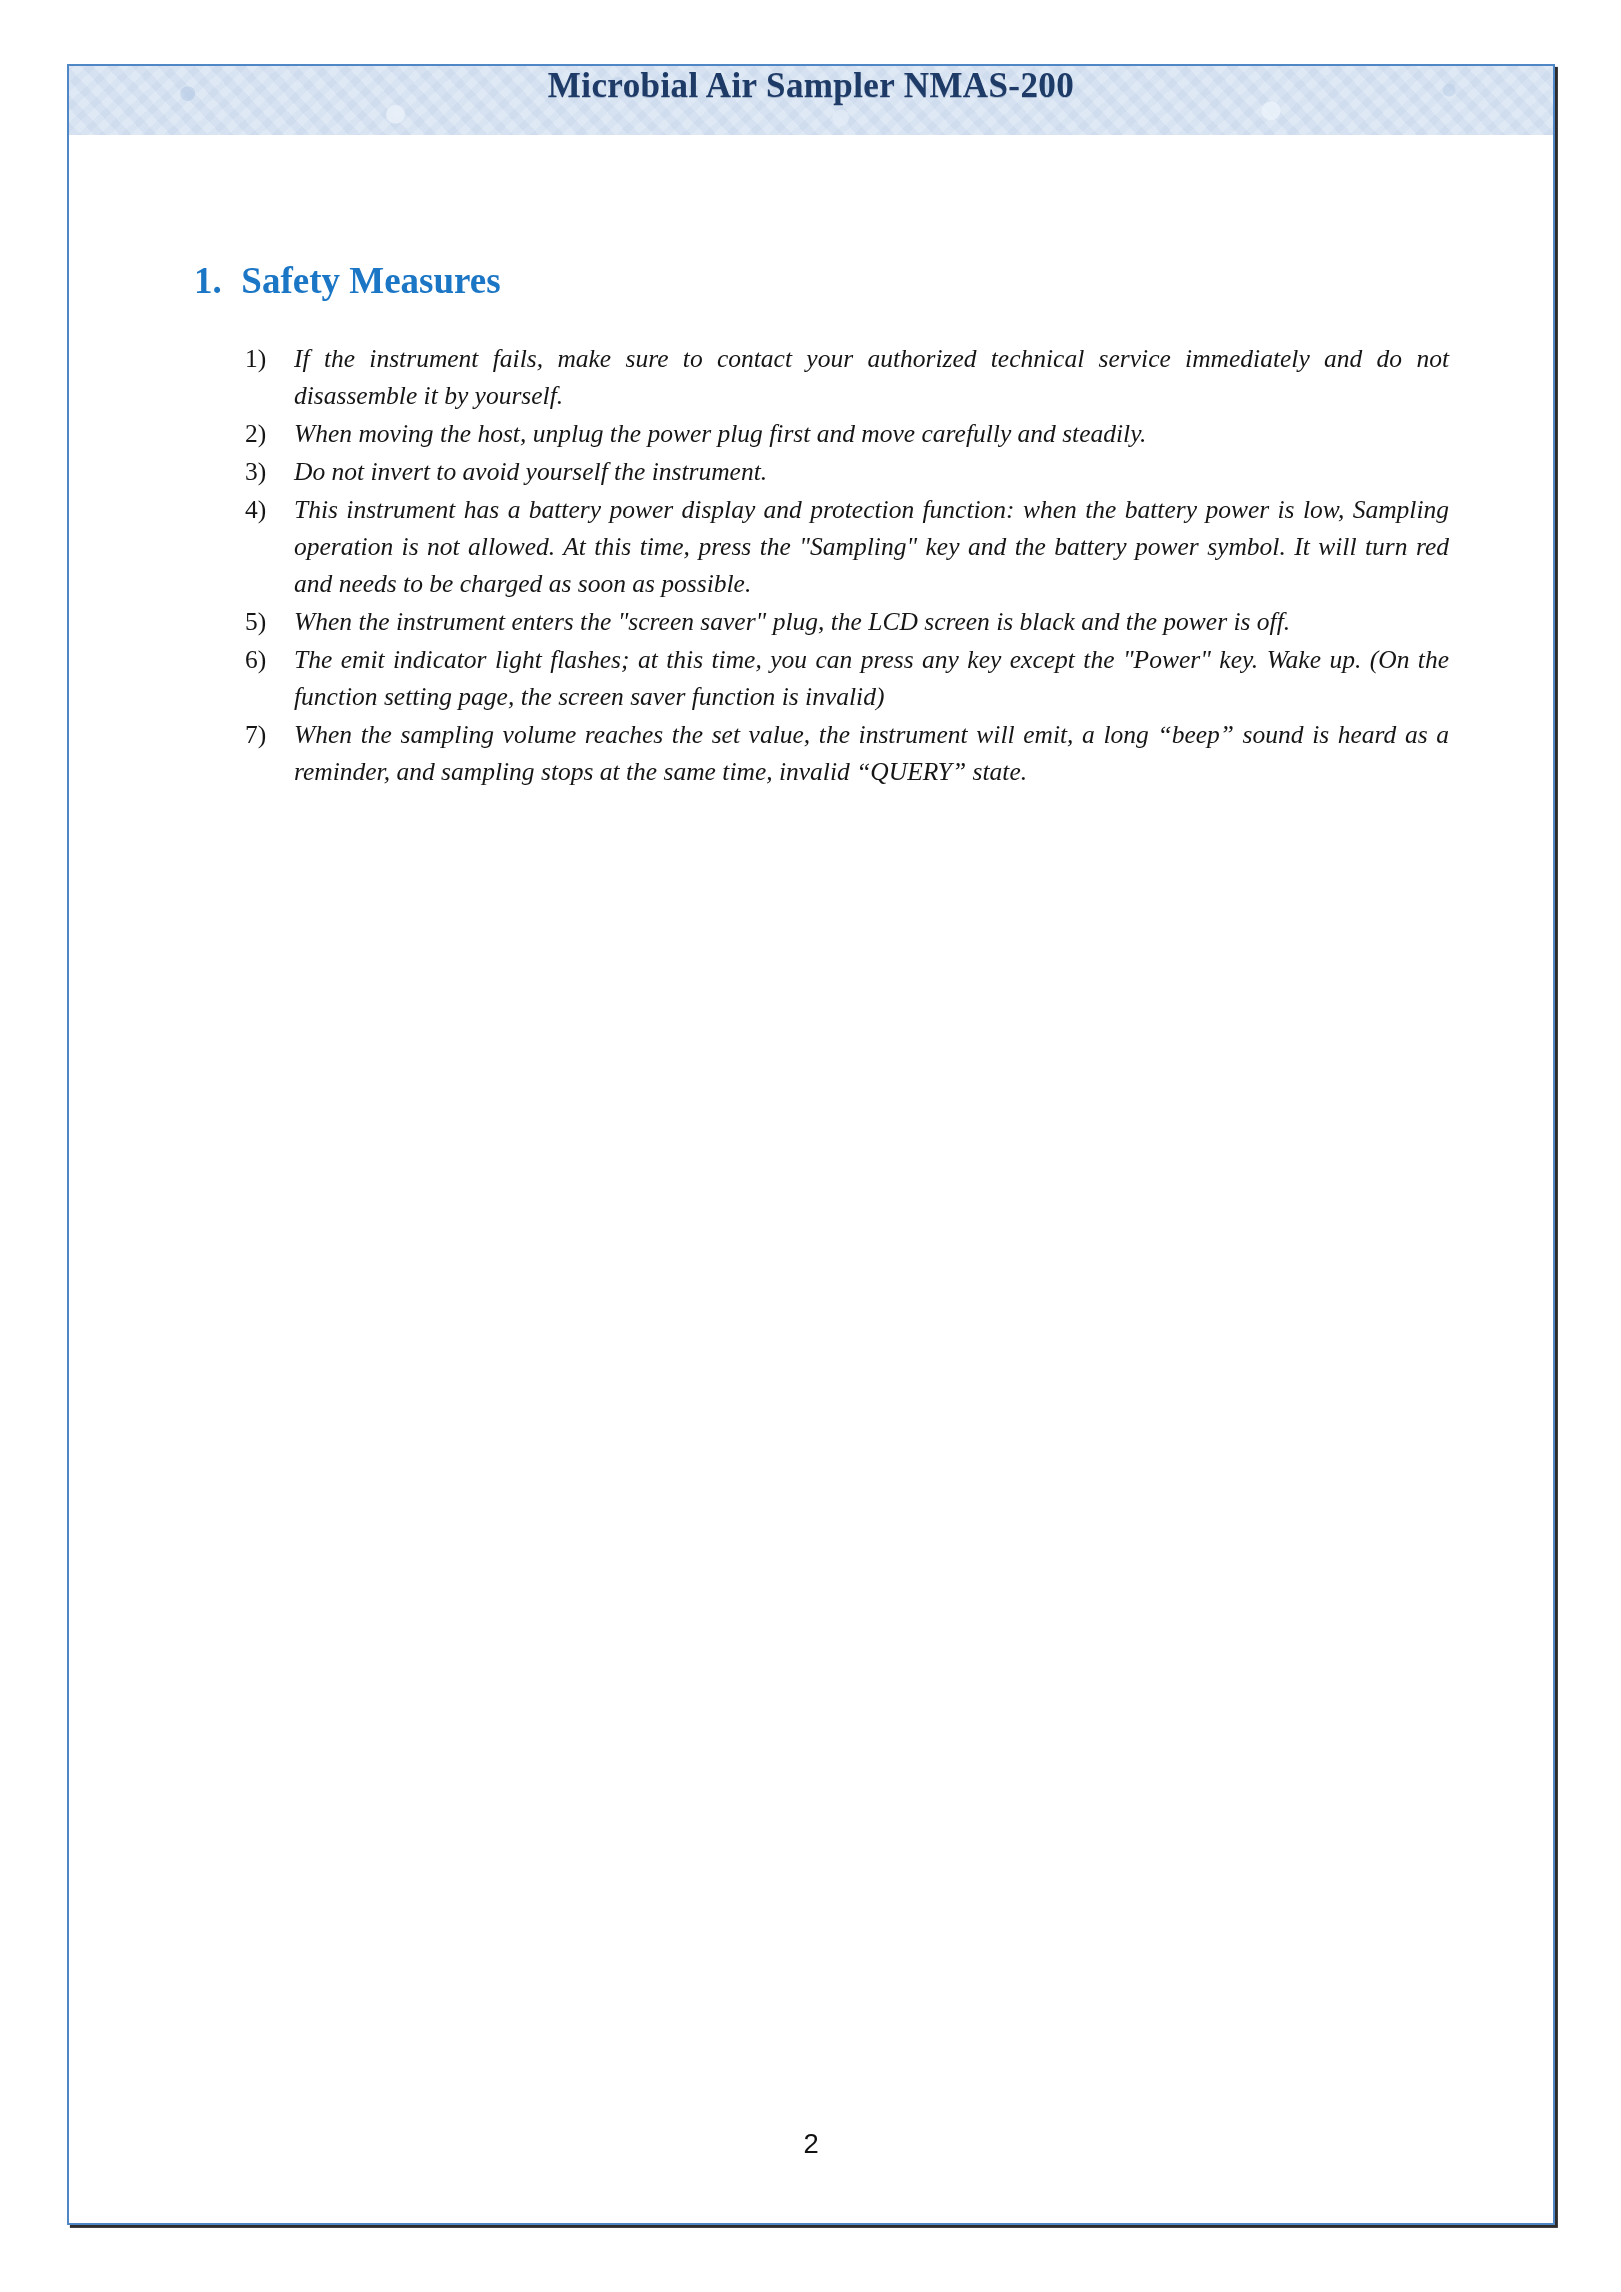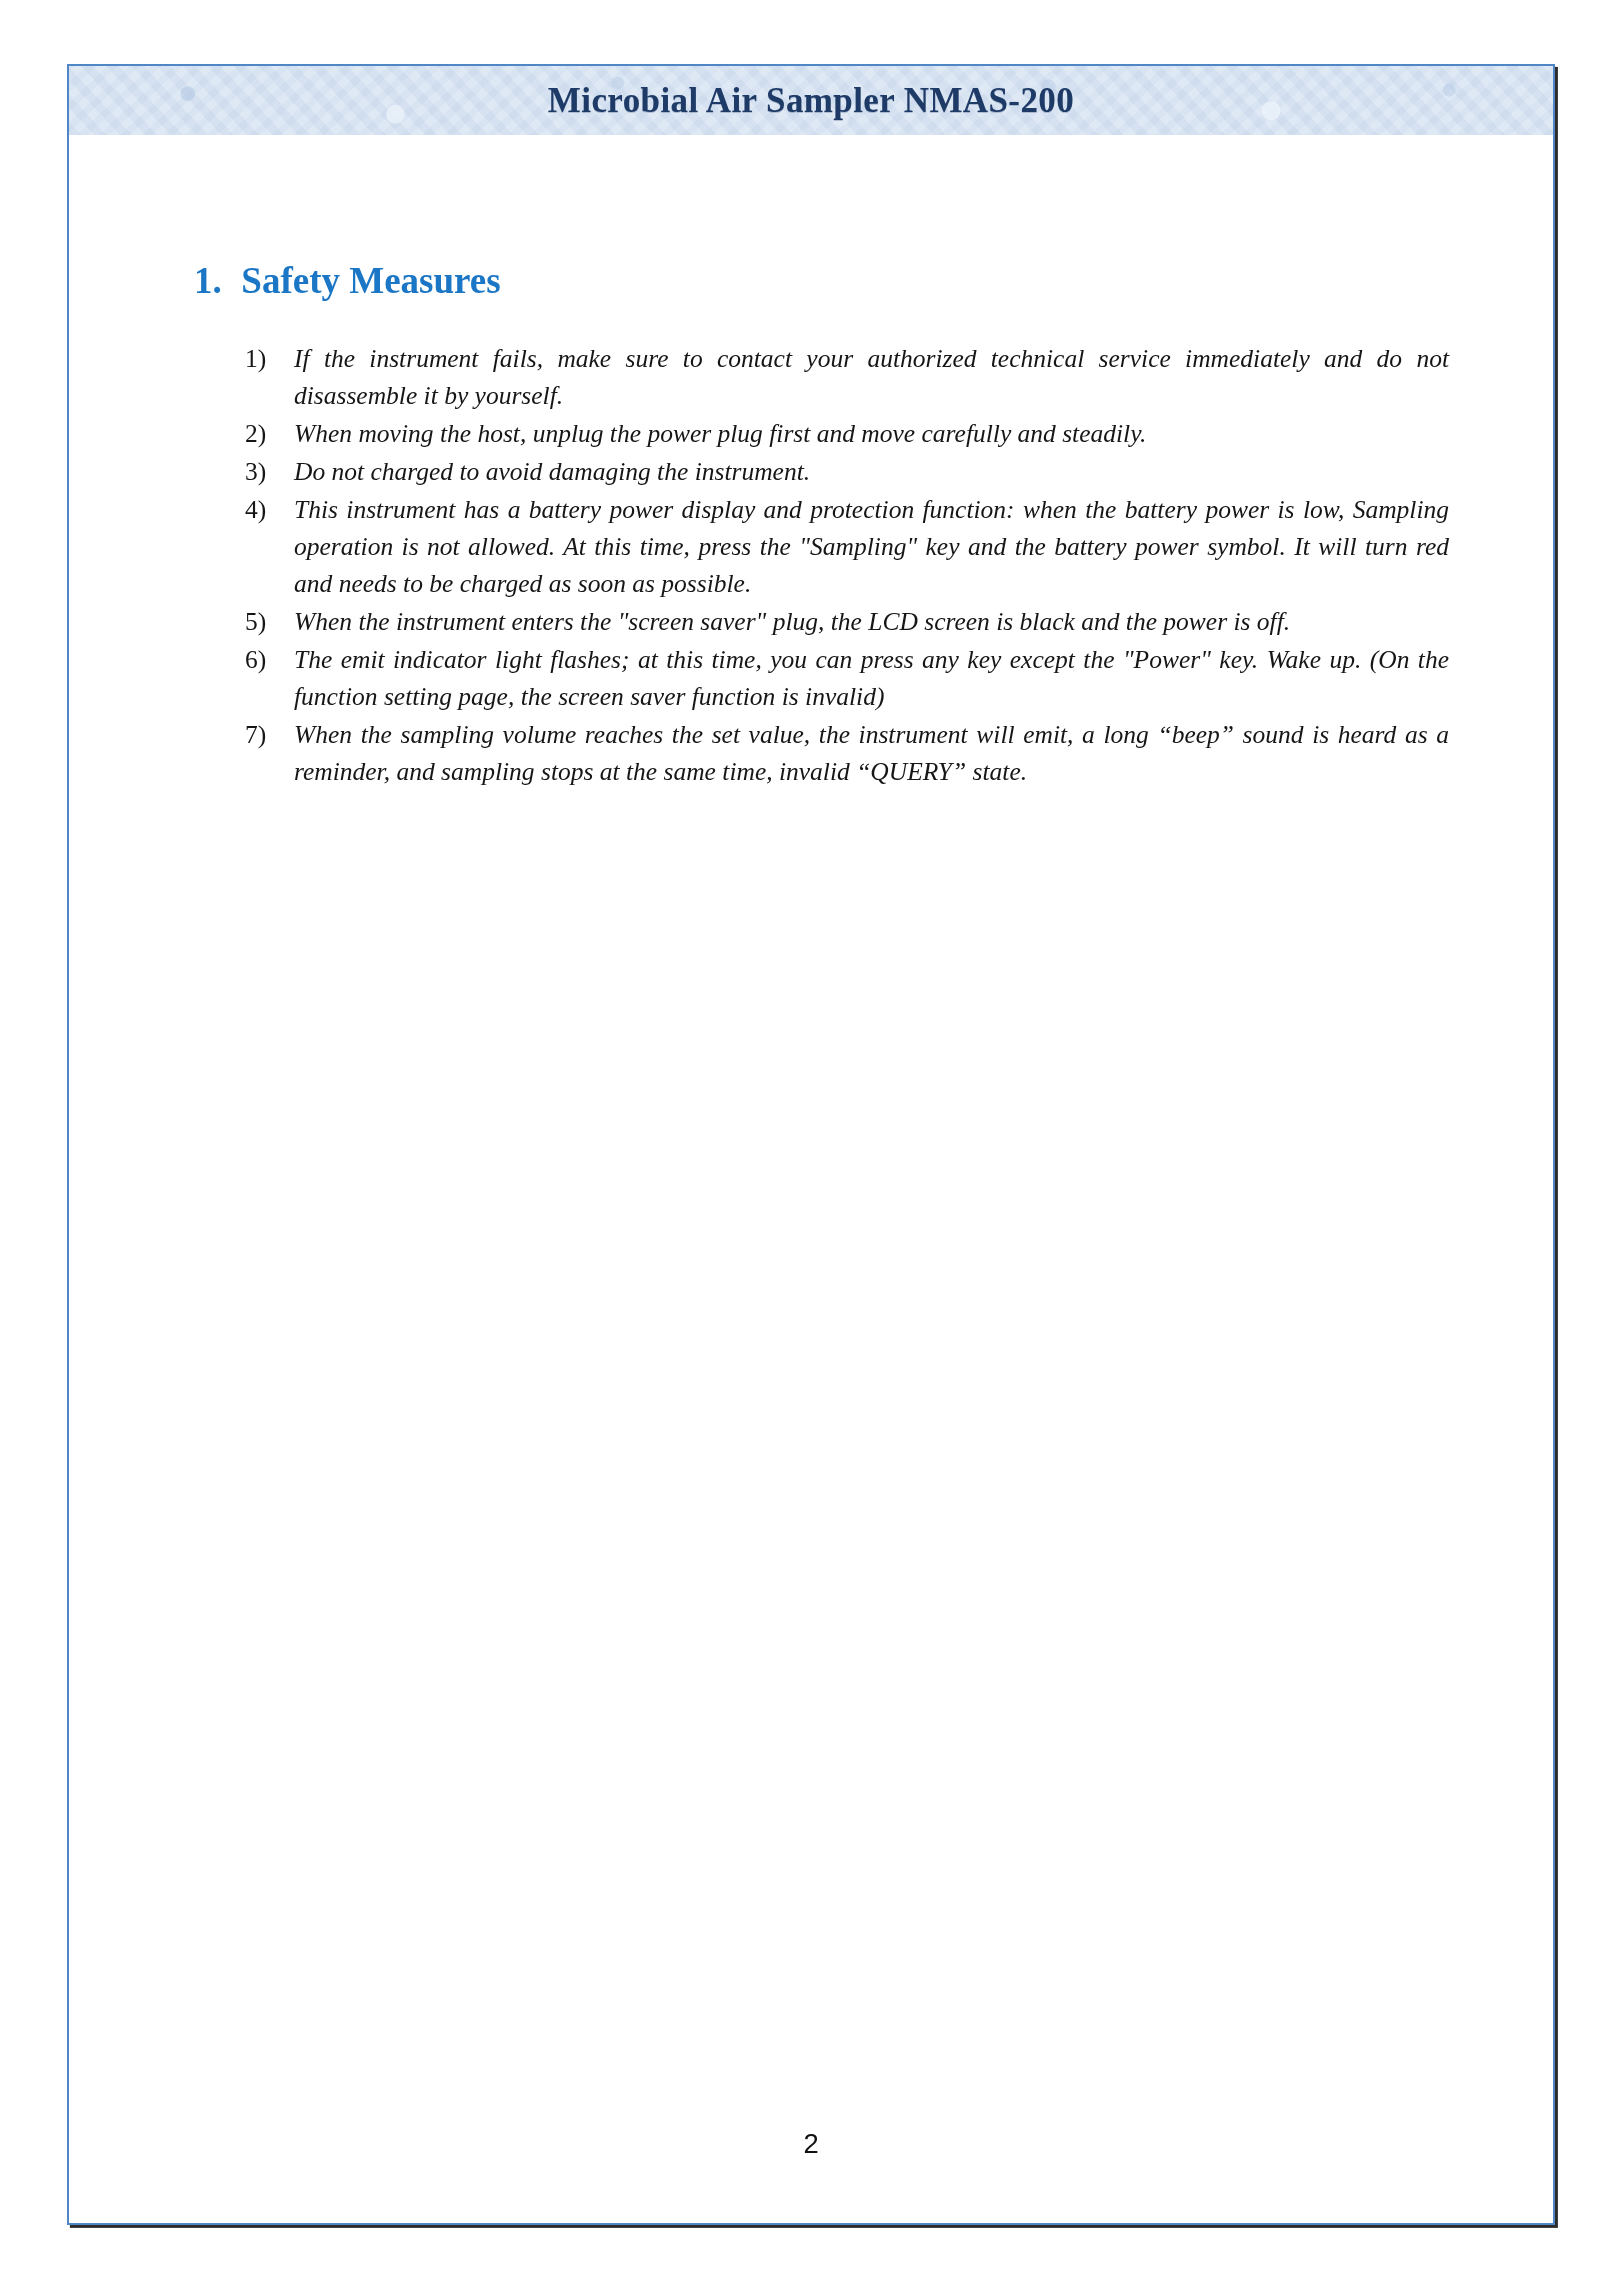--- a/index.html
+++ b/index.html
@@ -28,21 +28,20 @@
     border: 2.9px solid #4f87c6;
     box-shadow: 2.9px 2.9px 0 rgba(15, 15, 15, 0.88);
     background: #ffffff;
   }
 
   
   .header-band {
     height: 69px;
     width: 100%;
     display: flex;
-    align-items: center;
     justify-content: center;
     background-color: #dae5f2;
     background-image:
       radial-gradient(circle at 8% 40%,  rgba(176,198,227,0.50) 0 6.9px,  rgba(176,198,227,0) 7.8px),
       radial-gradient(circle at 22% 70%, rgba(233,240,249,0.85) 0 8.8px,  rgba(233,240,249,0) 9.8px),
       radial-gradient(circle at 37% 25%, rgba(187,206,231,0.55) 0 5.9px,  rgba(187,206,231,0) 6.9px),
       radial-gradient(circle at 52% 75%, rgba(226,235,246,0.80) 0 7.8px,  rgba(226,235,246,0) 8.8px),
       radial-gradient(circle at 66% 30%, rgba(181,202,229,0.45) 0 6.9px,  rgba(181,202,229,0) 7.8px),
       radial-gradient(circle at 81% 65%, rgba(235,242,250,0.85) 0 8.8px,  rgba(235,242,250,0) 9.8px),
       radial-gradient(circle at 93% 35%, rgba(184,204,230,0.50) 0 5.9px,  rgba(184,204,230,0) 6.9px),
@@ -129,21 +128,21 @@
           <span class="item-text">If the instrument fails, make sure to contact your authorized technical service immediately and do not disassemble it by yourself.</span>
         </div>
 
         <div class="list-item">
           <span class="marker">2)</span>
           <span class="item-text">When moving the host, unplug the power plug first and move carefully and steadily.</span>
         </div>
 
         <div class="list-item">
           <span class="marker">3)</span>
-          <span class="item-text">Do not charged to avoid damaging the instrument.</span>
+          <span class="item-text">Do not invert to avoid yourself the instrument.</span>
         </div>
 
         <div class="list-item">
           <span class="marker">4)</span>
           <span class="item-text">This instrument has a battery power display and protection function: when the battery power is low, Sampling operation is not allowed. At this time, press the "Sampling" key and the battery power symbol. It will turn red and needs to be charged as soon as possible.</span>
         </div>
 
         <div class="list-item">
           <span class="marker">5)</span>
           <span class="item-text">When the instrument enters the "screen saver" plug, the LCD screen is black and the power is off.</span>

